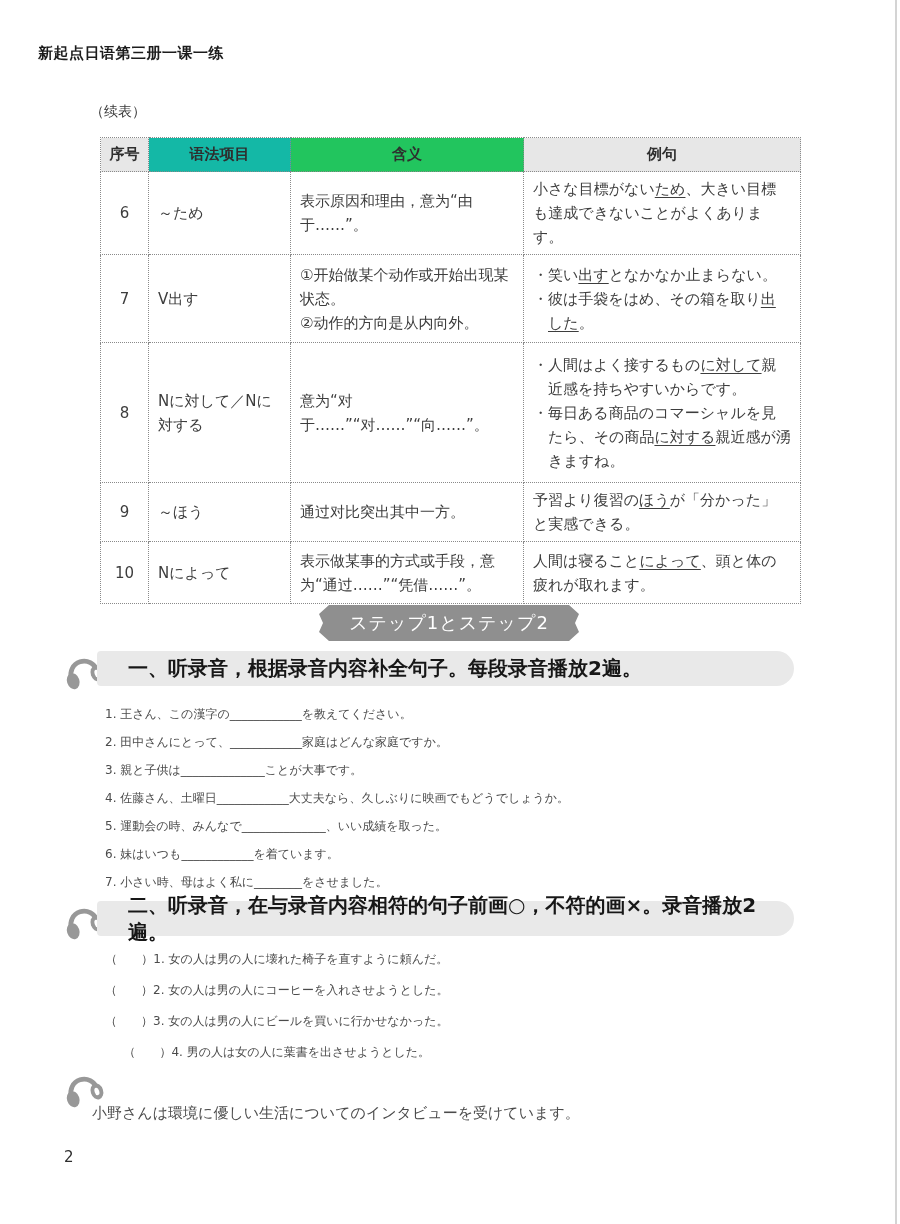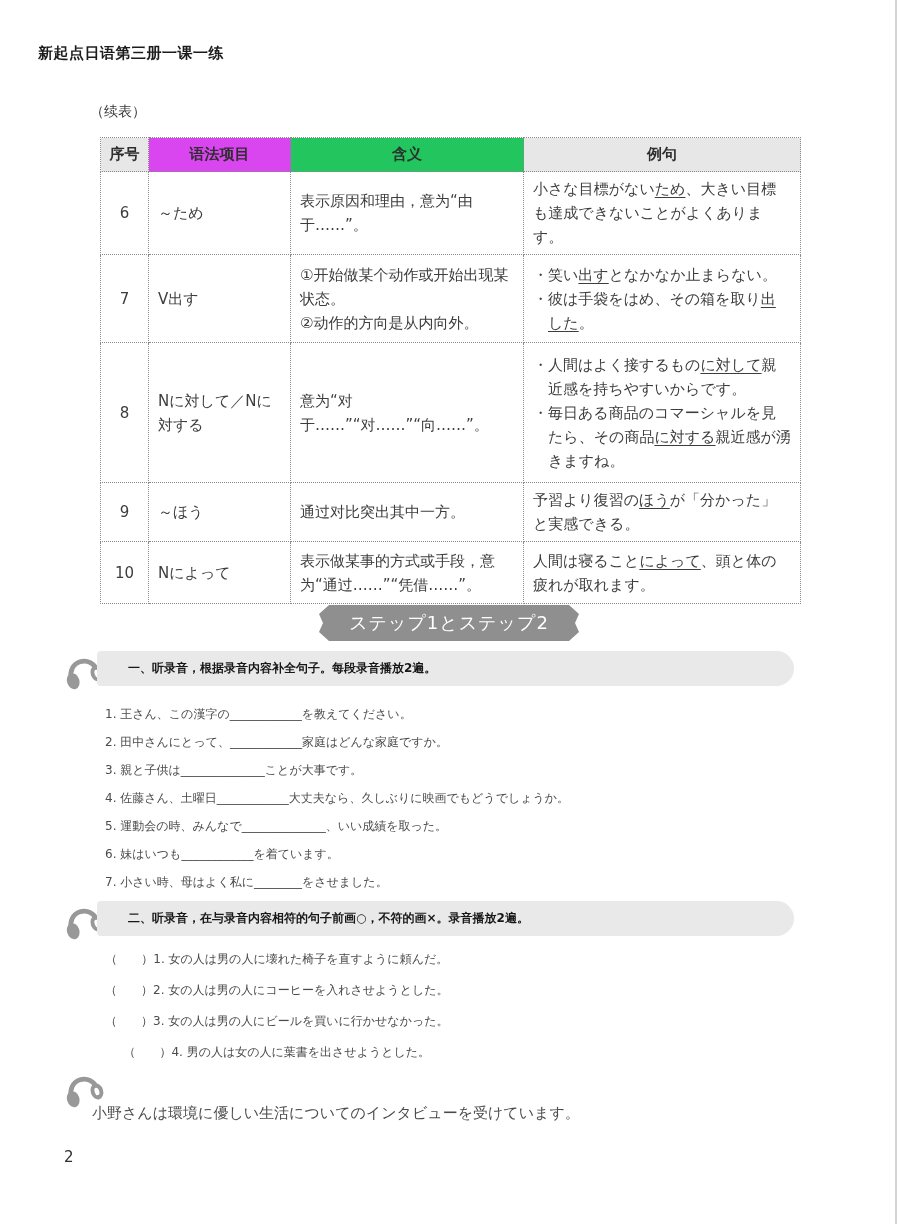--- a/index.html
+++ b/index.html
@@ -48,21 +48,21 @@
     color:#ffffff; font-size:18px; font-weight:normal; letter-spacing:1px;
     display:flex; align-items:center; justify-content:center;
     clip-path:polygon(10px 0%, calc(100% - 10px) 0%, 100% 25%, calc(100% - 4px) 50%,
       100% 75%, calc(100% - 10px) 100%, 10px 100%, 0% 75%, 4px 50%, 0% 25%);
   }
   
   .section-bar {
     position:absolute; left:97px; width:697px; height:35px;
     border-radius:4px 18px 18px 4px;
     display:flex; align-items:center;
-    font-size:12px; font-weight:bold; color:#171717;
+    font-size:20px; font-weight:bold; color:#171717;
     padding-left:31px;
   }
   .hp-icon { position:absolute; width:46px; height:48px; }
   .items { position:absolute; left:105px; font-size:12px; color:#4b4b4b; }
   .items .ex-item { height:28px; line-height:28px; white-space:nowrap; }
   .items.sp31 .ex-item { height:31px; line-height:31px;text-align:center; }
   .section-note { position:absolute; left:92px; font-size:15px; color:#4b4b4b; }
   .page-number { position:absolute; top:1148px; left:64px; font-size:15px; color:#2e2e2e; }
 </style>
 </head>
@@ -77,21 +77,21 @@
   <table class="grammar">
     <colgroup>
         <col class="c1">
         <col class="c2">
         <col class="c3">
         <col class="c4">
       </colgroup>
     <thead>
       <tr>
         <th style="background: rgb(231, 231, 231);">序号</th>
-        <th style="background: #d946ef;">语法项目</th>
+        <th style="background: #14b8a6;">语法项目</th>
         <th style="background: #22c55e;">含义</th>
         <th style="background: rgb(231, 231, 231);">例句</th>
       </tr>
     </thead>
     <tbody>
         <tr class="r-6">
           <td class="c-no">6</td>
           <td class="c-item">～ため</td>
           <td class="c-mean">
             <div class="para"><span>表示原因和理由，意为“由于……”。</span></div>

